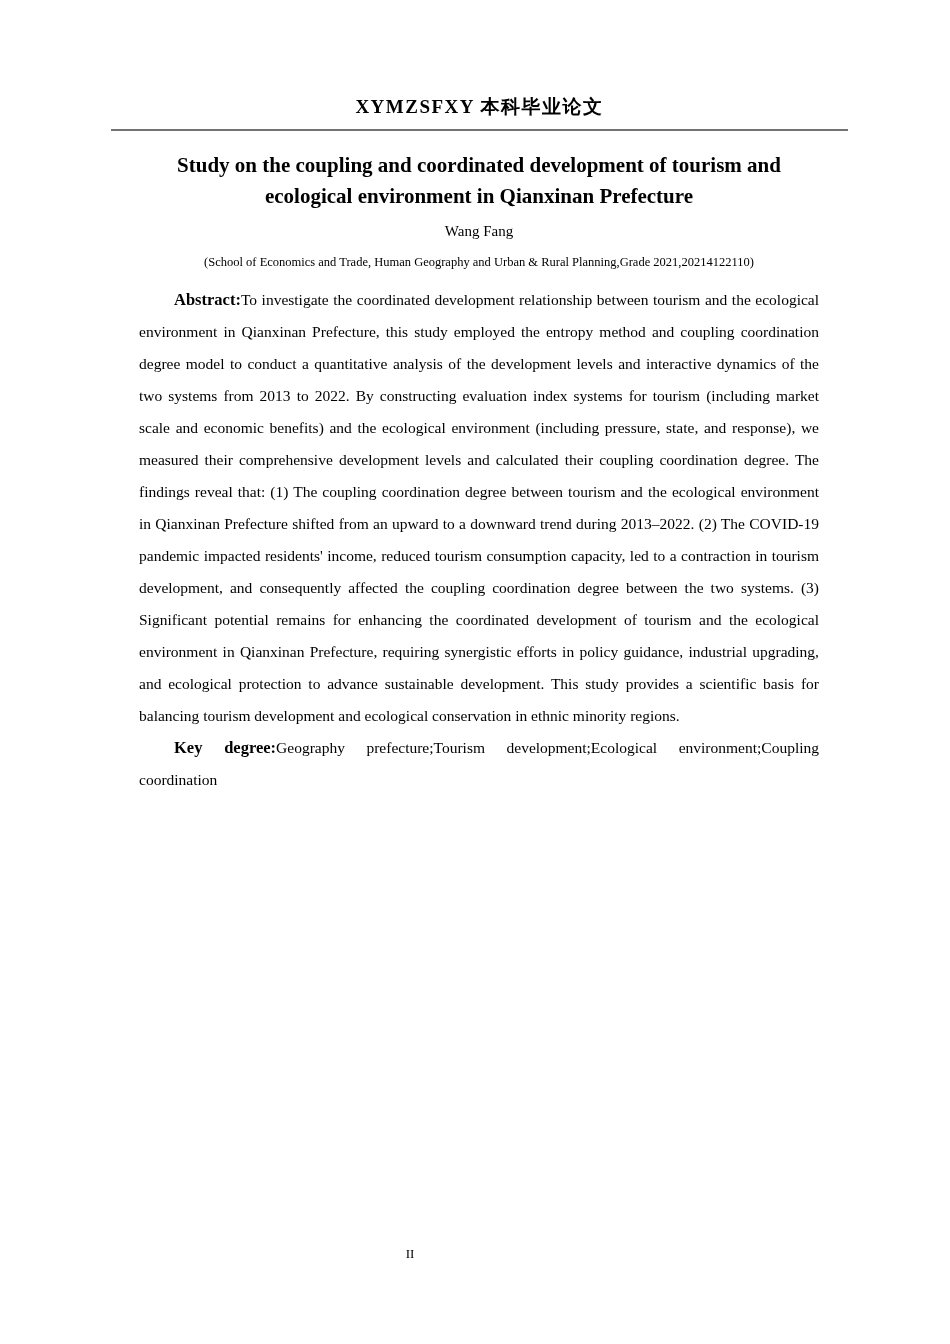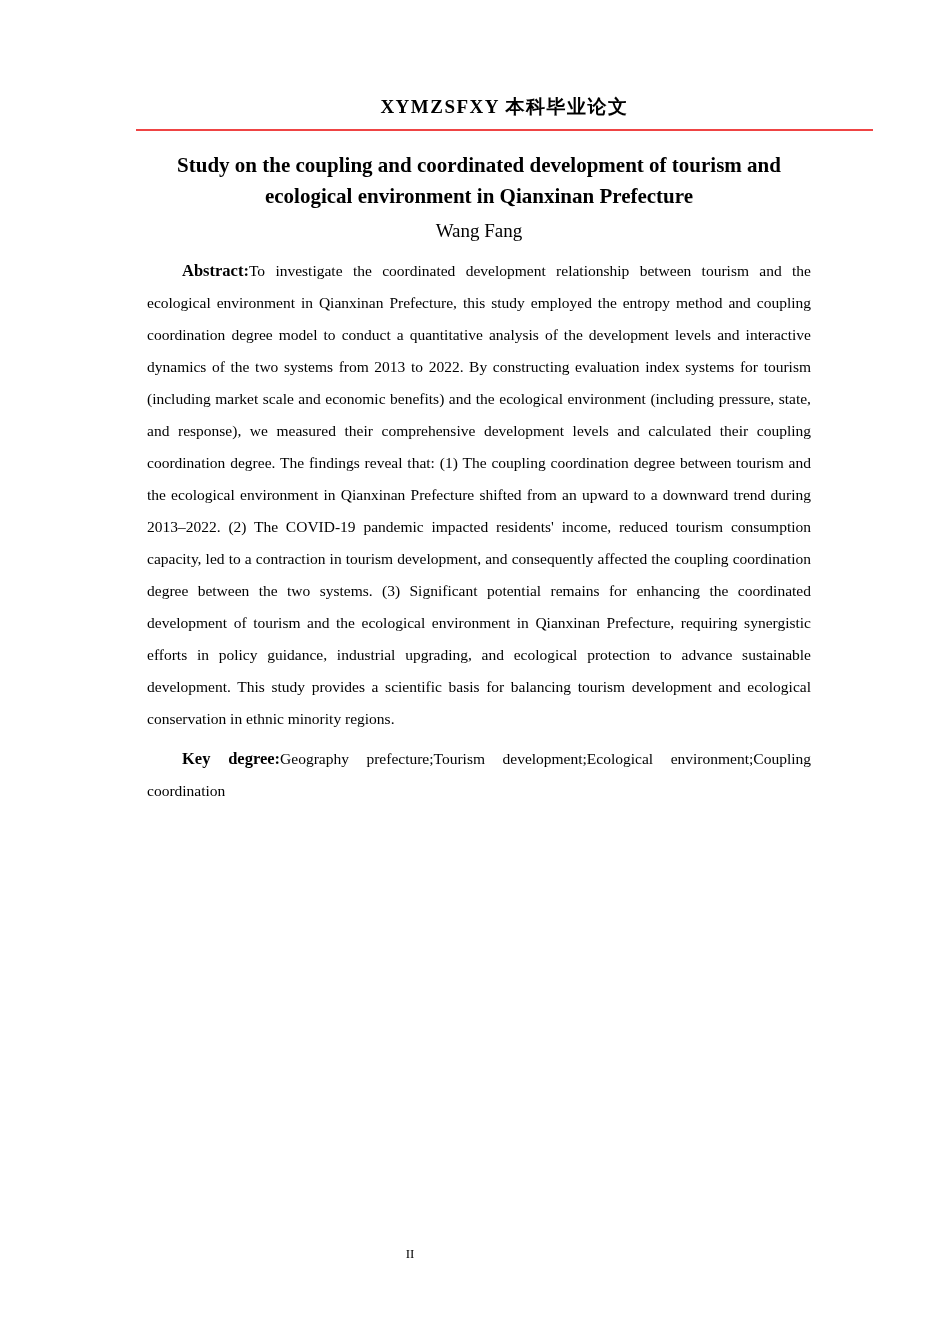--- a/index.html
+++ b/index.html
@@ -16,24 +16,24 @@
     overflow: hidden;
   }
   .page {
     position: absolute;
     inset: 0;
     background: #ffffff;
   }
   .header {
     position: absolute;
     top: 94px;
-    left: 136px;
+    left: 111px;
     width: 737px;
     text-align: center;
-    border-bottom: 2px solid #ef4444;
+    border-bottom: 2px solid #737373;
     padding-bottom: 9px;
   }
   .header-text {
     font-size: 19px;
     font-weight: bold;
     letter-spacing: 1.5px;
     font-family: "Liberation Serif", serif;
   }
   .content {
     position: absolute;
@@ -44,31 +44,31 @@
   .paper-title {
     margin: 0;
     font-size: 21px;
     font-weight: bold;
     line-height: 31px;
     text-align: center;
   }
   .author {
     margin-top: 9px;
     text-align: center;
-    font-size: 19px;
+    font-size: 15px;
     line-height: 20px;
   }
   .affiliation {
     margin-top: 13px;
     text-align: center;
     font-size: 12.5px;
     line-height: 16px;
   }
   .body-paragraph {
-    margin: 8px;
+    margin: 0;
     margin-top: 14px;
     font-size: 15.5px;
     line-height: 32px;
     text-align: justify;
     text-indent: 35px;
   }
   .body-paragraph.keywords {
     margin-top: 0;
   }
   .inline-label {
@@ -92,20 +92,21 @@
   <div class="header">
     <div class="header-text">XYMZSFXY 本科毕业论文</div>
   </div>
 
   <div class="content">
 
     <h1 class="paper-title">Study on the coupling and coordinated development of tourism and ecological environment in Qianxinan Prefecture</h1>
 
     <div class="author">Wang Fang</div>
 
+    <div class="affiliation">(School of Economics and Trade, Human Geography and Urban &amp; Rural Planning,Grade 2021,20214122110)</div>
 
     <p class="body-paragraph abstract"><span class="inline-label">Abstract:</span><span>To investigate the coordinated development relationship between tourism and the ecological environment in Qianxinan Prefecture, this study employed the entropy method and coupling coordination degree model to conduct a quantitative analysis of the development levels and interactive dynamics of the two systems from 2013 to 2022. By constructing evaluation index systems for tourism (including market scale and economic benefits) and the ecological environment (including pressure, state, and response), we measured their comprehensive development levels and calculated their coupling coordination degree. The findings reveal that: (1) The coupling coordination degree between tourism and the ecological environment in Qianxinan Prefecture shifted from an upward to a downward trend during 2013–2022. (2) The COVID-19 pandemic impacted residents' income, reduced tourism consumption capacity, led to a contraction in tourism development, and consequently affected the coupling coordination degree between the two systems. (3) Significant potential remains for enhancing the coordinated development of tourism and the ecological environment in Qianxinan Prefecture, requiring synergistic efforts in policy guidance, industrial upgrading, and ecological protection to advance sustainable development. This study provides a scientific basis for balancing tourism development and ecological conservation in ethnic minority regions.</span></p>
 
     <p class="body-paragraph keywords"><span class="inline-label">Key degree:</span><span>Geography prefecture;Tourism development;Ecological environment;Coupling coordination</span></p>
 
   </div>
 
   <div class="footer">
     <span>II</span>
   </div>

